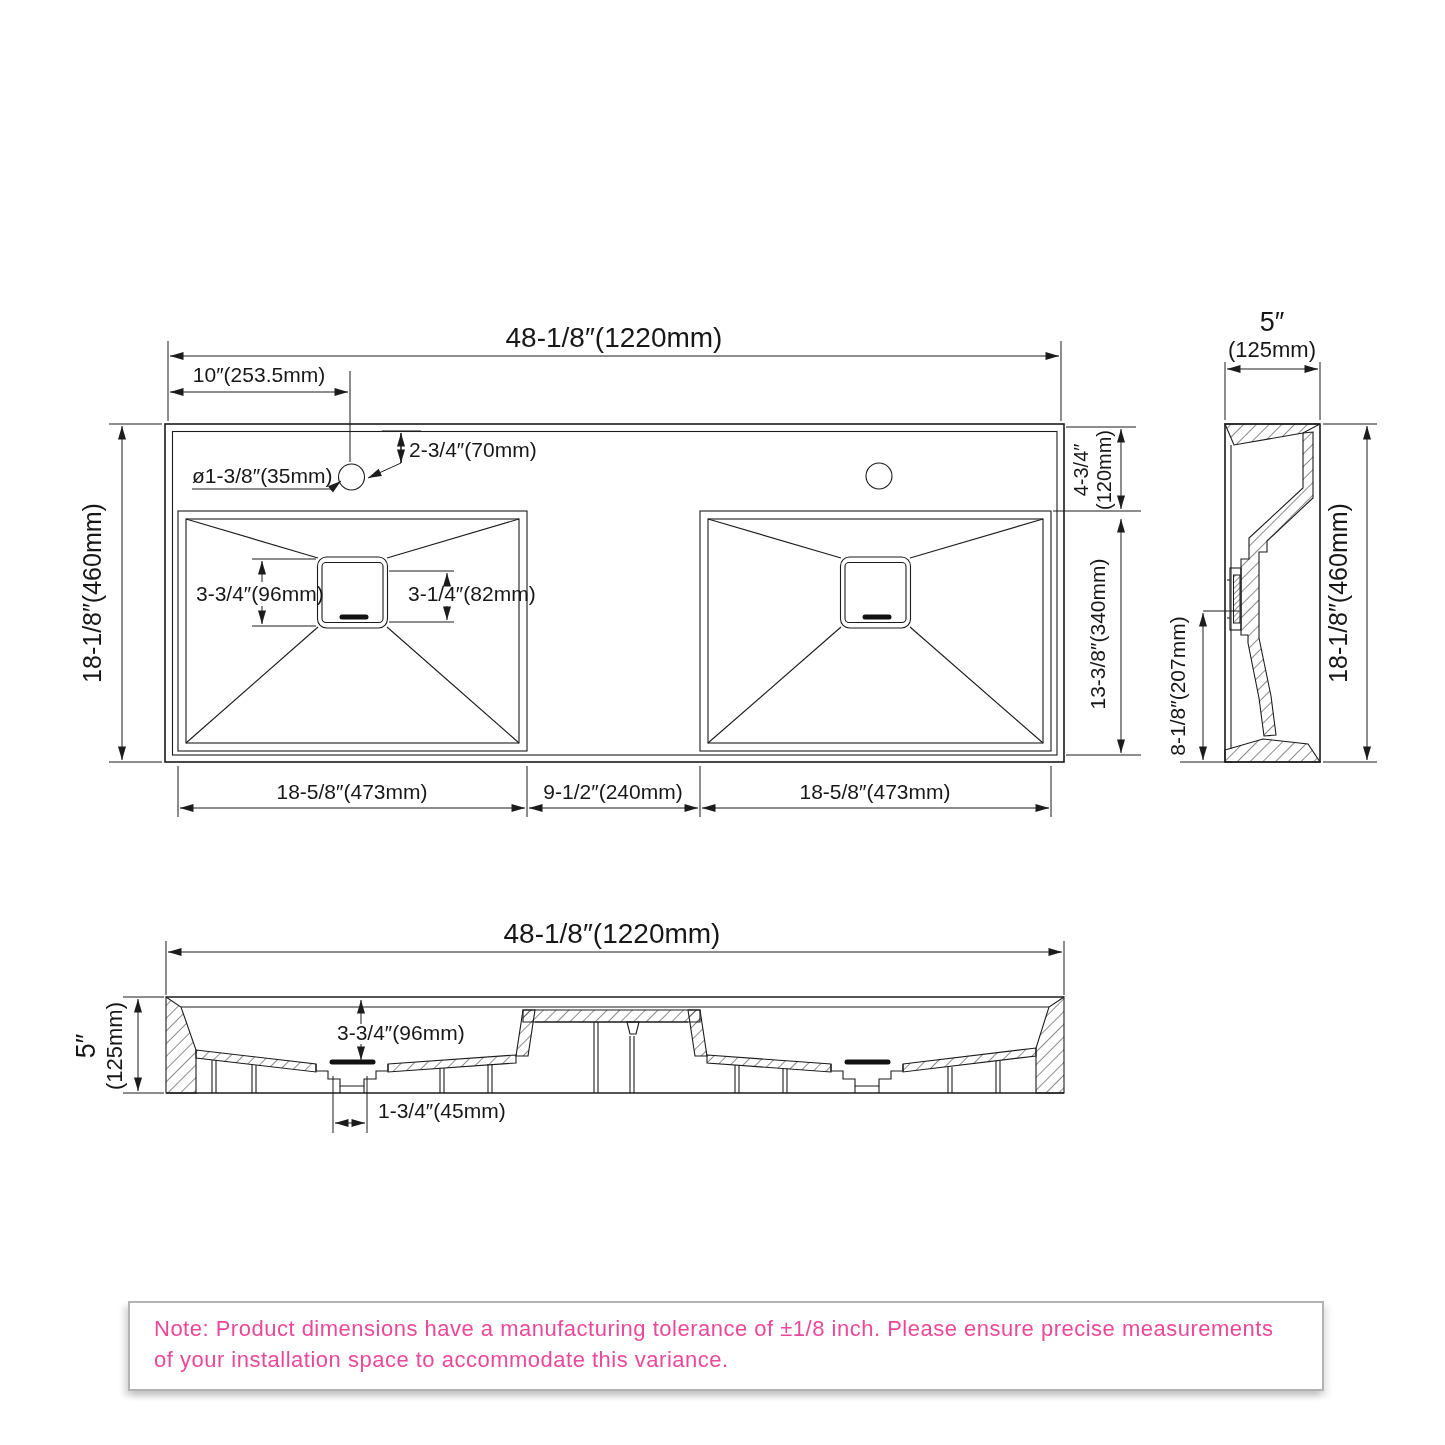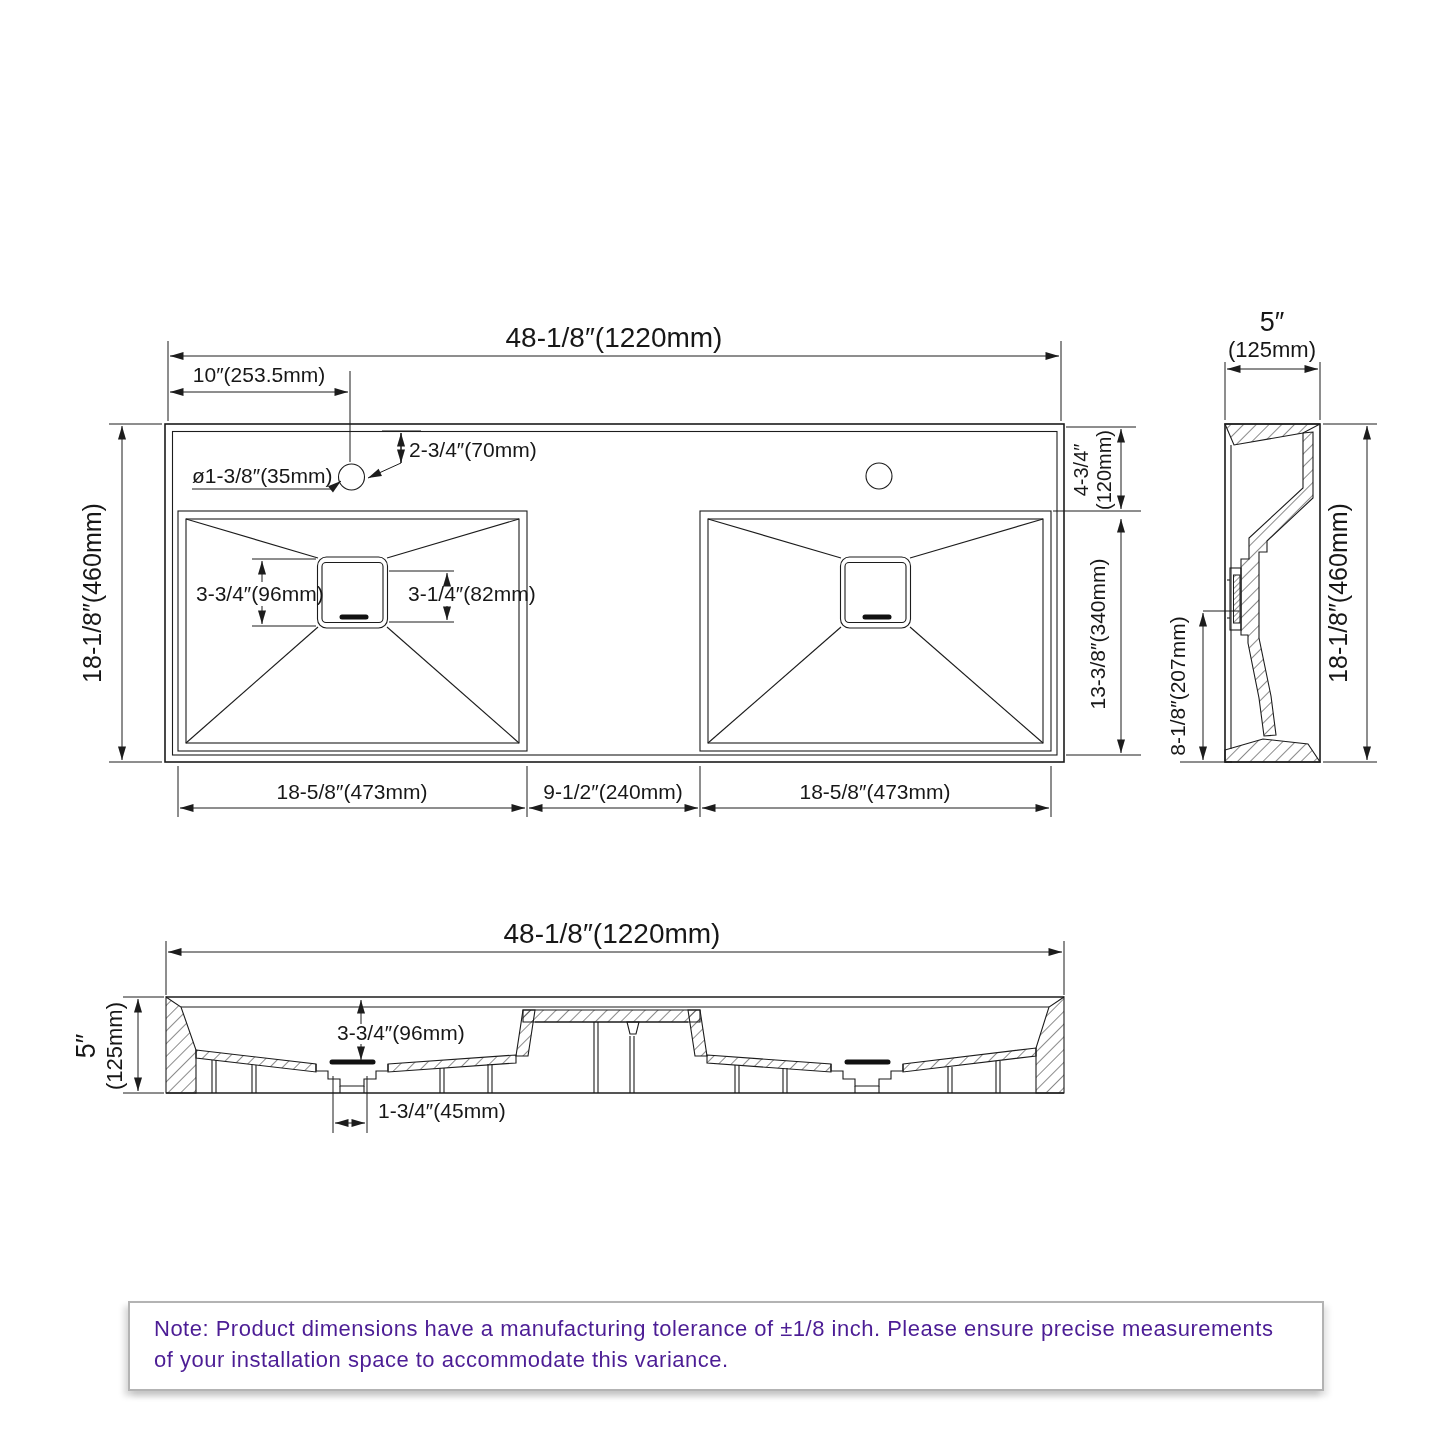--- a/index.html
+++ b/index.html
@@ -13,21 +13,21 @@
   .hatch{fill:url(#h);stroke:#1c1c1c;stroke-width:1.1;}
   .hatchD{fill:url(#hd);stroke:#1c1c1c;stroke-width:1;}
   .slot{stroke:#111;stroke-width:5;stroke-linecap:round;}
   text{fill:#171717;}
   .t28{font-size:28px;} .t27{font-size:27px;} .t25{font-size:25px;}
   .t22{font-size:22px;} .t21{font-size:21px;} .t20{font-size:20px;}
   .mid{text-anchor:middle;}
   #note-box{position:absolute;left:128px;top:1301px;width:1144px;
     border:2px solid #b3b3b3;background:#fff;padding:10px 24px 14px 24px;
     box-shadow:-4px 5px 6px rgba(0,0,0,0.15), 4px 5px 6px rgba(0,0,0,0.10);
-    font-size:22px;line-height:1.42;color:#4c1d95;letter-spacing:0.5px;}
+    font-size:22px;line-height:1.42;color:#ec4899;letter-spacing:0.5px;}
 </style>
 </head>
 <body>
 
 <svg width="1445" height="1445" viewBox="0 0 1445 1445">
   <defs>
     <marker id="arr" orient="auto" markerUnits="userSpaceOnUse" markerWidth="15" markerHeight="10" refX="14" refY="5">
       <path d="M0.5,1 L14,5 L0.5,9 Z" fill="#1c1c1c"></path>
     </marker>
     <pattern id="h" patternUnits="userSpaceOnUse" width="9" height="9" patternTransform="rotate(45)">

